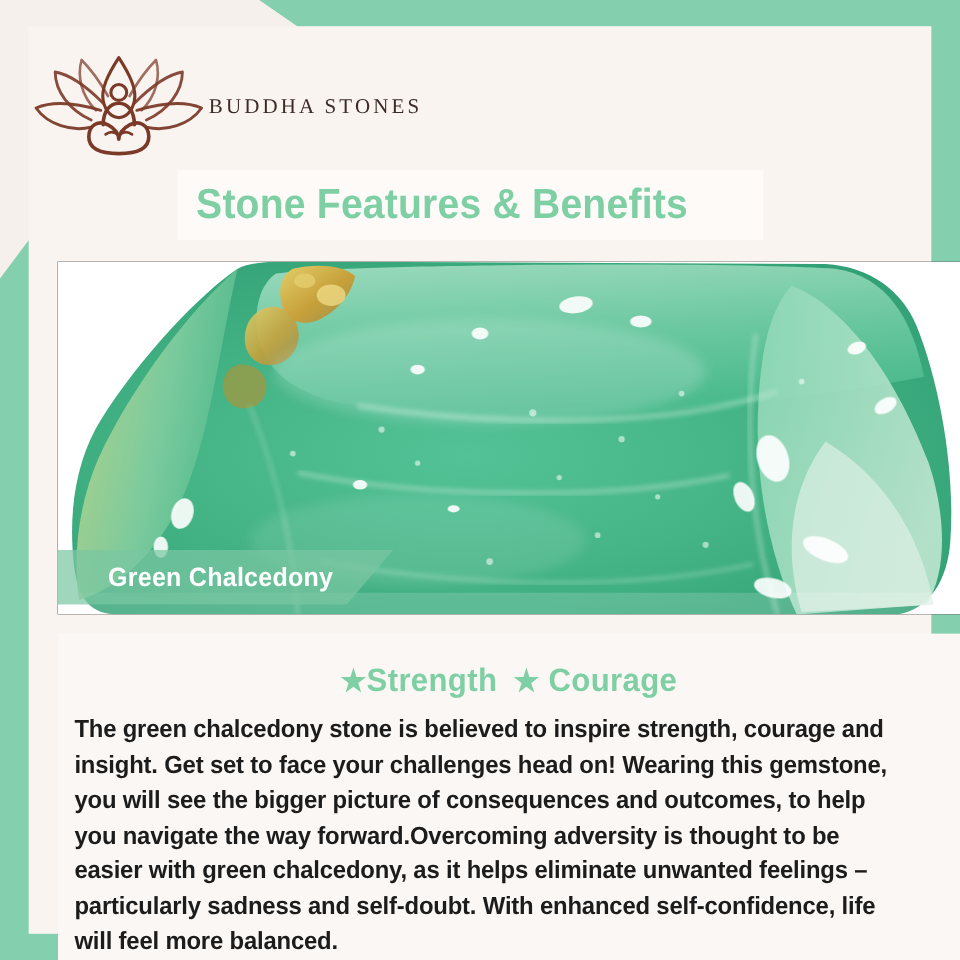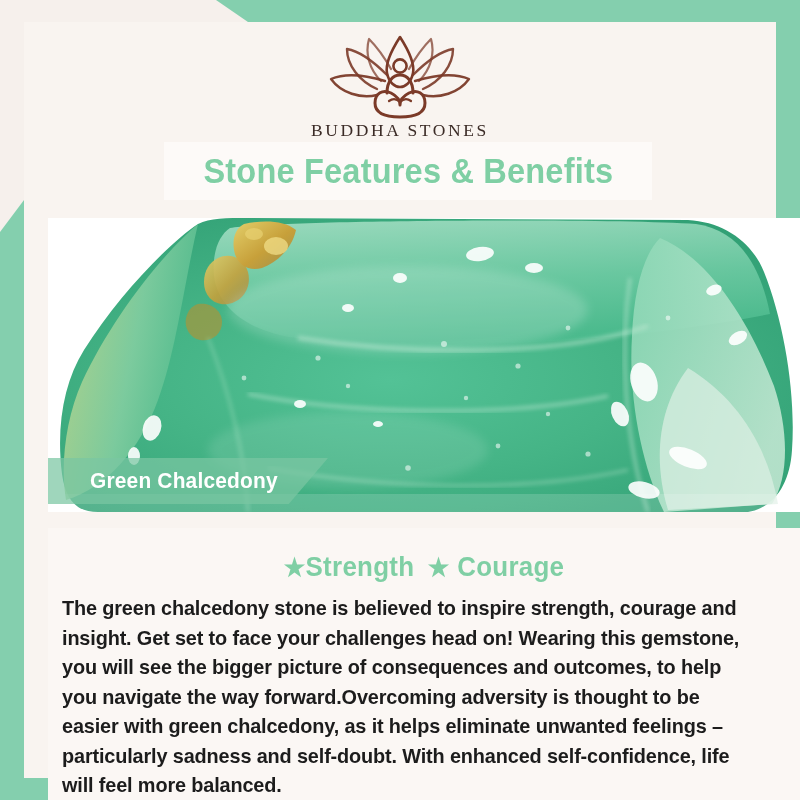--- a/index.html
+++ b/index.html
@@ -22,43 +22,43 @@
     width:752px; height:756px;
     background:#f9f4f0;
     z-index:1;
   }
 
   
   .header {
     position:absolute;
     left:0; top:0; width:752px; height:124px;
     z-index:3;
-    display:flex; flex-direction:column;
-    align-items:center; justify-content:center;
+    display:flex; flex-direction:row;
+    align-items:center; justify-content:flex-start;
     padding-top:8px;
   }
   .logo-mark { width:150px; height:84px; display:block; }
   .logo-word {
     margin-top:1px;
     font-family:"Liberation Serif", serif;
     font-size:17.5px;
     letter-spacing:2.6px;
     color:#3b2b26;
     font-weight:400;
     white-space:nowrap;
   }
 
   
   .title-banner {
     position:absolute;
-    left:140px; top:120px;
+    left:124px; top:120px;
     width:488px; height:58px;
     background:#fdfaf8;
     z-index:4;
-    display:flex; align-items:center; justify-content:center;
+    display:flex; align-items:center; 
   }
   .title-text {
     font-size:35px;
     font-weight:bold;
     color:#7fcfa4;
     letter-spacing:0.2px;
     white-space:nowrap;
     transform:scaleX(0.93);
     text-shadow:0 1px 0 rgba(255,255,255,.6);
   }

